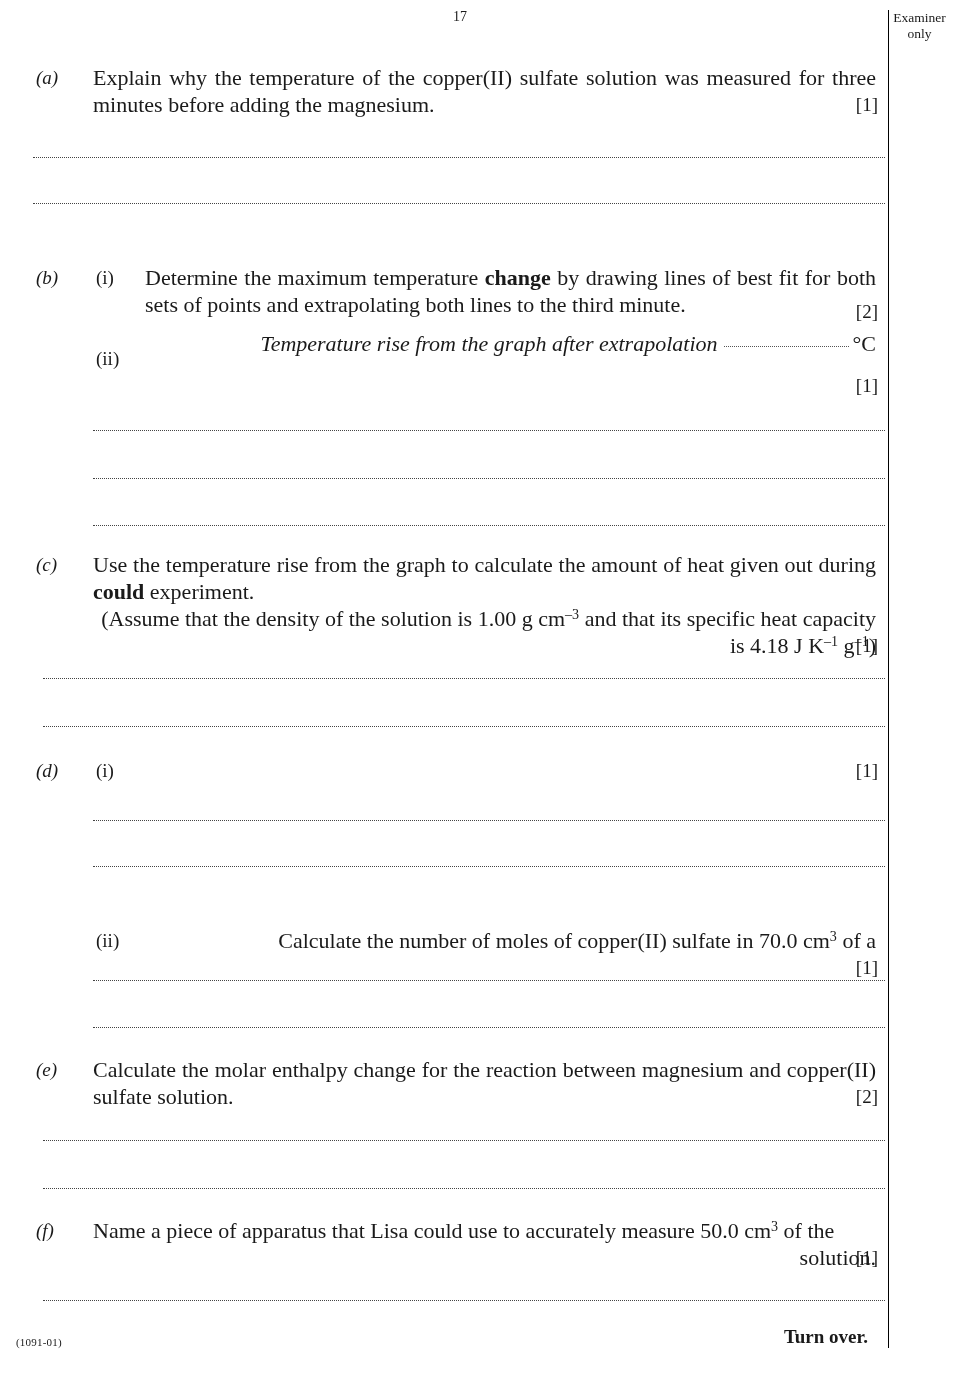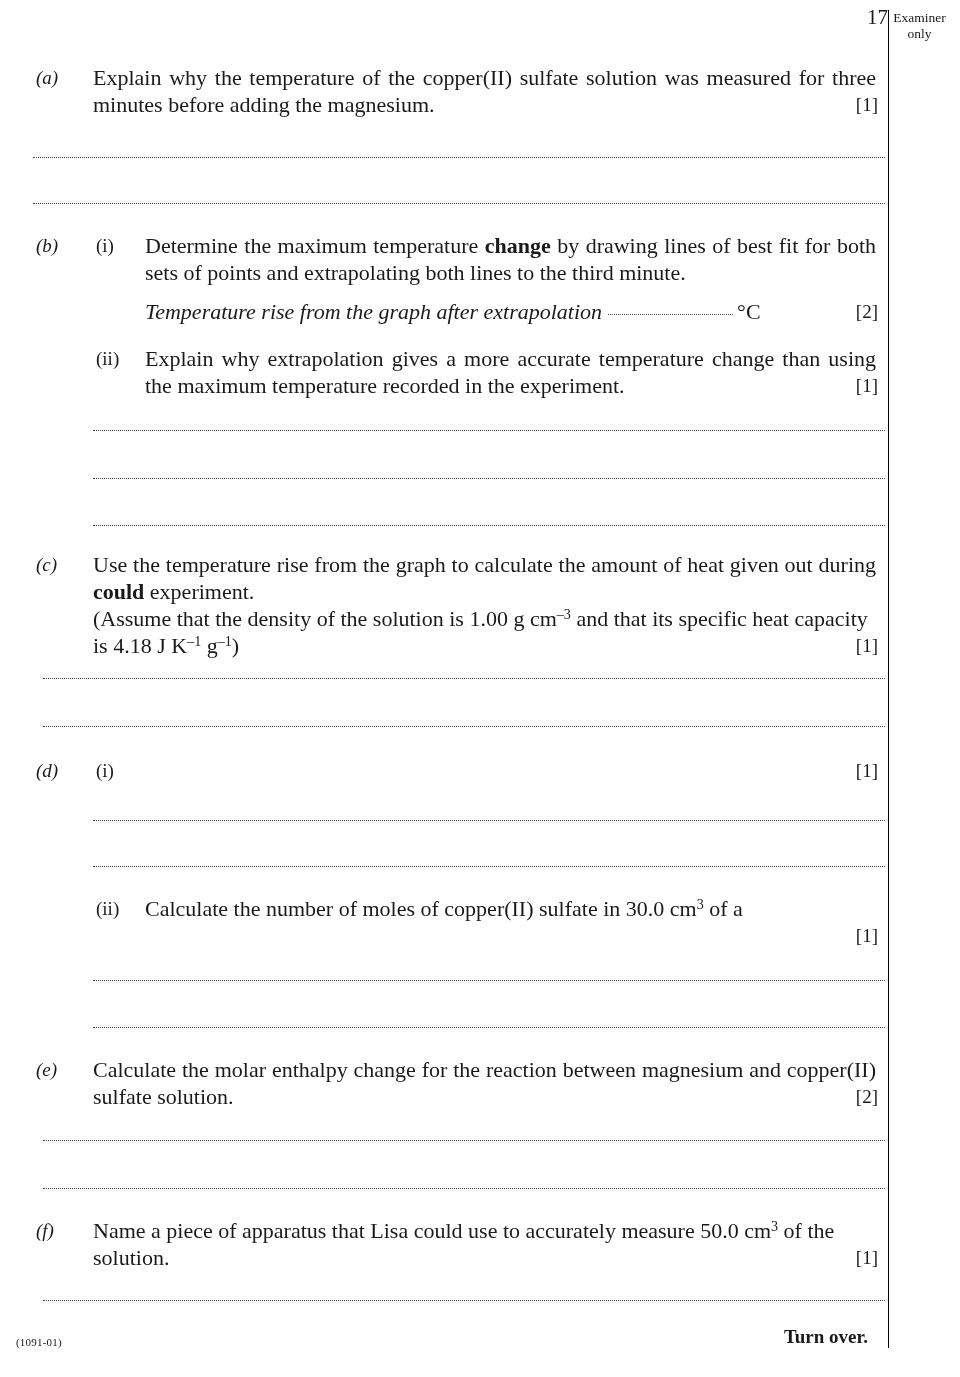--- a/index.html
+++ b/index.html
@@ -13,24 +13,24 @@
     position: relative;
     font-family: "Liberation Serif", "DejaVu Serif", serif;
     color: #1a1a1a;
     overflow: hidden;
   }
 
   
   .page-number {
     position: absolute;
     top: 4px;
-    left: 0;
+    left: 16px;
     width: 888px;
-    text-align: right;
-    font-size: 21px;
+    text-align: center;
+    font-size: 14px;
     line-height: 26px;
   }
 
   
   .examiner-rule {
     position: absolute;
     left: 888px;
     top: 10px;
     width: 0;
     height: 1338px;
@@ -70,22 +70,22 @@
     line-height: 27px;
     left: 96px;
   }
   .qtext {
     font-size: 22px;
     line-height: 27px;
     text-align: justify;
     text-justify: inter-word;
   }
   .qtext.ind1 { margin-left: 93px; margin-right: 12px; }
-  .qtext.ind2 { margin-left: 145px; margin-right: 12px; }
-  .qtext.noj { text-align: left; }
+  .qtext.ind2 { margin-left: 145px; margin-right: 12px; margin-top: 32px; }
+  .qtext.noj { text-align: right; }
 
   .marks {
     position: absolute;
     right: 10px;
     font-size: 19px;
     line-height: 27px;
   }
 
   
   .dotline {
@@ -156,21 +156,20 @@
 <div class="qblock" style="top:298px;">
   <div class="qtext ind2 noj">
     <span class="ital">Temperature rise from the graph after extrapolation</span><span class="inlinefill"></span><span>°C</span>
   </div>
   <span class="marks" style="top:0px;">[2]</span>
 </div>
 
 <div class="qblock" style="top:345px;">
   <div class="qrow">
     <span class="roman">(ii)</span>
-    <div class="qtext ind2">Explain why extrapolation gives a more accurate temperature change than using the maximum temperature recorded in the experiment.</div>
     <span class="marks" style="top:27px;">[1]</span>
   </div>
 </div>
 
 <div class="dotline" style="left:93px; top:430px; width:792px;"></div>
 <div class="dotline" style="left:93px; top:478px; width:792px;"></div>
 <div class="dotline" style="left:93px; top:525px; width:792px;"></div>
 
 <div class="qblock" style="top:551px;">
   <div class="qrow">
@@ -192,21 +191,21 @@
     <span class="marks" style="top:0px;">[1]</span>
   </div>
 </div>
 
 <div class="dotline" style="left:93px; top:820px; width:792px;"></div>
 <div class="dotline" style="left:93px; top:866px; width:792px;"></div>
 
 <div class="qblock" style="top:895px;">
   <div class="qrow">
     <span class="roman">(ii)</span>
-    <div class="qtext ind2 noj"><span>Calculate the number of moles of copper(II) sulfate in 30.0 cm</span><sup>3</sup><span> of a</span></div>
+    <div class="qtext ind2 noj"><span>Calculate the number of moles of copper(II) sulfate in 70.0 cm</span><sup>3</sup><span> of a</span></div>
     <span class="marks" style="top:27px;">[1]</span>
   </div>
 </div>
 
 <div class="dotline" style="left:93px; top:980px; width:792px;"></div>
 <div class="dotline" style="left:93px; top:1027px; width:792px;"></div>
 
 <div class="qblock" style="top:1056px;">
   <div class="qrow">
     <span class="marker lvl1">(e)</span>

